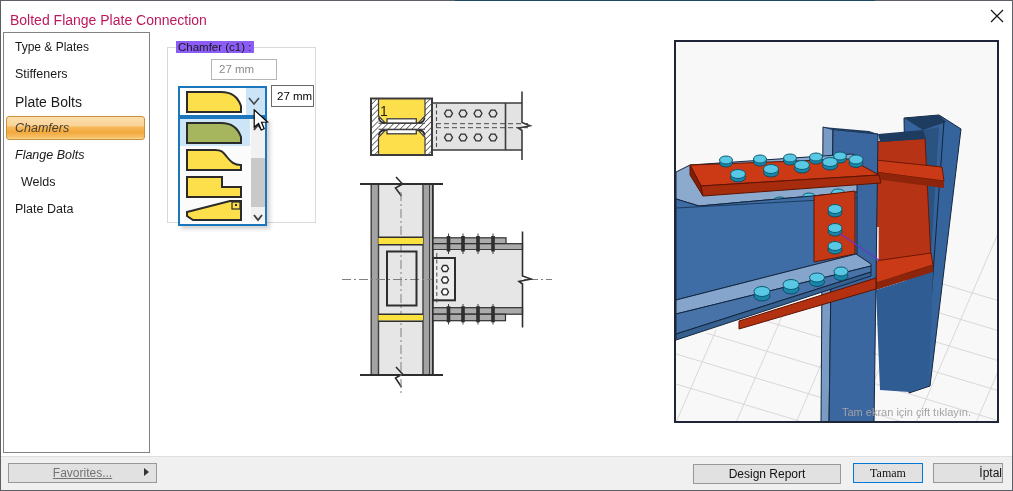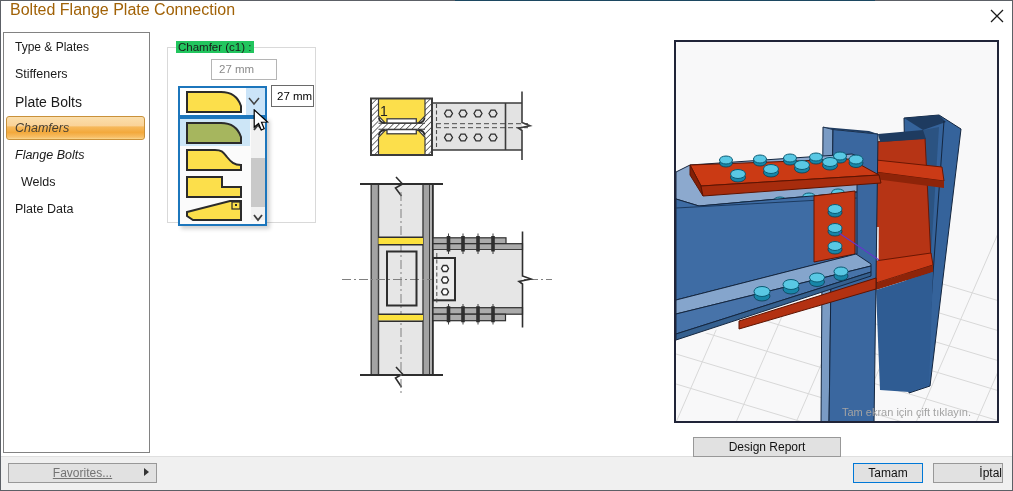--- a/index.html
+++ b/index.html
@@ -7,21 +7,21 @@
        font-family:"Liberation Sans",sans-serif;background:#ffffff}
   .abs{position:absolute}
 </style>
 </head>
 <body>
 
 <div class="abs" style="left:0;top:0;width:1011px;height:489px;border:1px solid #5c6066;"></div>
 
 <div class="abs" style="left:455px;top:0;width:420px;height:1px;background:#1c4861;"></div>
 
-<div class="abs" style="left:10px;top:1px;font-size:16px;color:#a16207;">Bolted Flange Plate Connection</div>
+<div class="abs" style="left:10px;top:12px;font-size:14px;color:#be185d;">Bolted Flange Plate Connection</div>
 
 <svg class="abs" style="left:989px;top:8px" width="16" height="16" viewBox="0 0 16 16">
   <path d="M2,2 L14,14 M14,2 L2,14" stroke="#1a1a1a" stroke-width="1.3"></path>
 </svg>
 
 <div class="abs" style="left:3px;top:32px;width:145px;height:419px;background:#fff;border:1px solid #828282;"></div>
 
 <div class="abs" style="left:15px;top:40px;font-size:12px;color:#1a1a1a;">Type &amp; Plates</div>
 
 <div class="abs" style="left:15px;top:67px;font-size:12.5px;color:#1a1a1a;">Stiffeners</div>
@@ -34,21 +34,21 @@
 <div class="abs" style="left:15px;top:121px;font-size:12.5px;color:#474033;font-style:italic;">Chamfers</div>
 
 <div class="abs" style="left:15px;top:148px;font-size:12.5px;color:#1a1a1a;font-style:italic;">Flange Bolts</div>
 
 <div class="abs" style="left:15px;top:175px;font-size:12.5px;color:#1a1a1a;margin-left:6px;">Welds</div>
 
 <div class="abs" style="left:15px;top:202px;font-size:12.5px;color:#1a1a1a;">Plate Data</div>
 
 <div class="abs" style="left:167px;top:47px;width:147px;height:174px;border:1px solid #d9d9d9;"></div>
 
-<div class="abs" style="left:176px;top:41px;font-size:11.5px;color:#1a1a1a;background:#22c55e;padding:0 2px;">Chamfer (c1) :</div>
+<div class="abs" style="left:176px;top:41px;font-size:11.5px;color:#1a1a1a;background:#8b5cf6;padding:0 2px;">Chamfer (c1) :</div>
 
 <div class="abs" style="left:211px;top:59px;width:57px;height:19px;border:1px solid #b5b5b5;background:#fff;
      font-size:11.5px;color:#8a8a8a;line-height:19px;padding-left:7px;">27 mm</div>
 
 <div class="abs" style="left:271px;top:85px;width:36px;height:20px;border:1px solid #6a6a6a;background:#fff;
      font-size:11.5px;color:#000;line-height:20px;padding-left:5px;">27 mm</div>
 
 <div class="abs" style="left:178px;top:86px;width:85px;height:27px;border:2px solid #1c76bc;background:#fff;"></div>
 
 <div class="abs" style="left:246px;top:88px;width:19px;height:27px;background:#cbe4f8;"></div>
@@ -396,20 +396,20 @@
 
 <div class="abs" style="left:1px;top:456px;width:1011px;height:33px;background:#f0f0f0;border-top:1px solid #dfdfdf;"></div>
 
 <div class="abs" style="left:8px;top:463px;width:147px;height:18px;background:#e1e1e1;border:1px solid #989898;
      font-size:12px;color:#737373;text-align:center;line-height:18px;text-decoration:underline;">Favorites...</div>
 
 <svg class="abs" style="left:143px;top:467px" width="8" height="10" viewBox="0 0 8 10">
   <path d="M1,1 L6,5 L1,9 Z" fill="#333"></path>
 </svg>
 
-<div class="abs" style="left:693px;top:437px;width:146px;height:18px;background:#e1e1e1;border:1px solid #989898;
+<div class="abs" style="left:693px;top:464px;width:146px;height:18px;background:#e1e1e1;border:1px solid #989898;
      font-size:12px;color:#111;text-align:center;line-height:18px;">Design Report</div>
 
 <div class="abs" style="left:853px;top:463px;width:68px;height:18px;background:#e1e1e1;border:1px solid #0078d7;
-     font-size:12px;color:#111;text-align:center;line-height:18px;">Tamam</div>
+     font-size:12px;color:#111;text-align:center;line-height:18px;font-family:Liberation Serif, serif;">Tamam</div>
 
 <div class="abs" style="left:933px;top:463px;width:68px;height:18px;background:#e1e1e1;border:1px solid #989898;
      font-size:12px;color:#111;text-align:right;line-height:18px;">İptal</div>
 
 </body></html>

